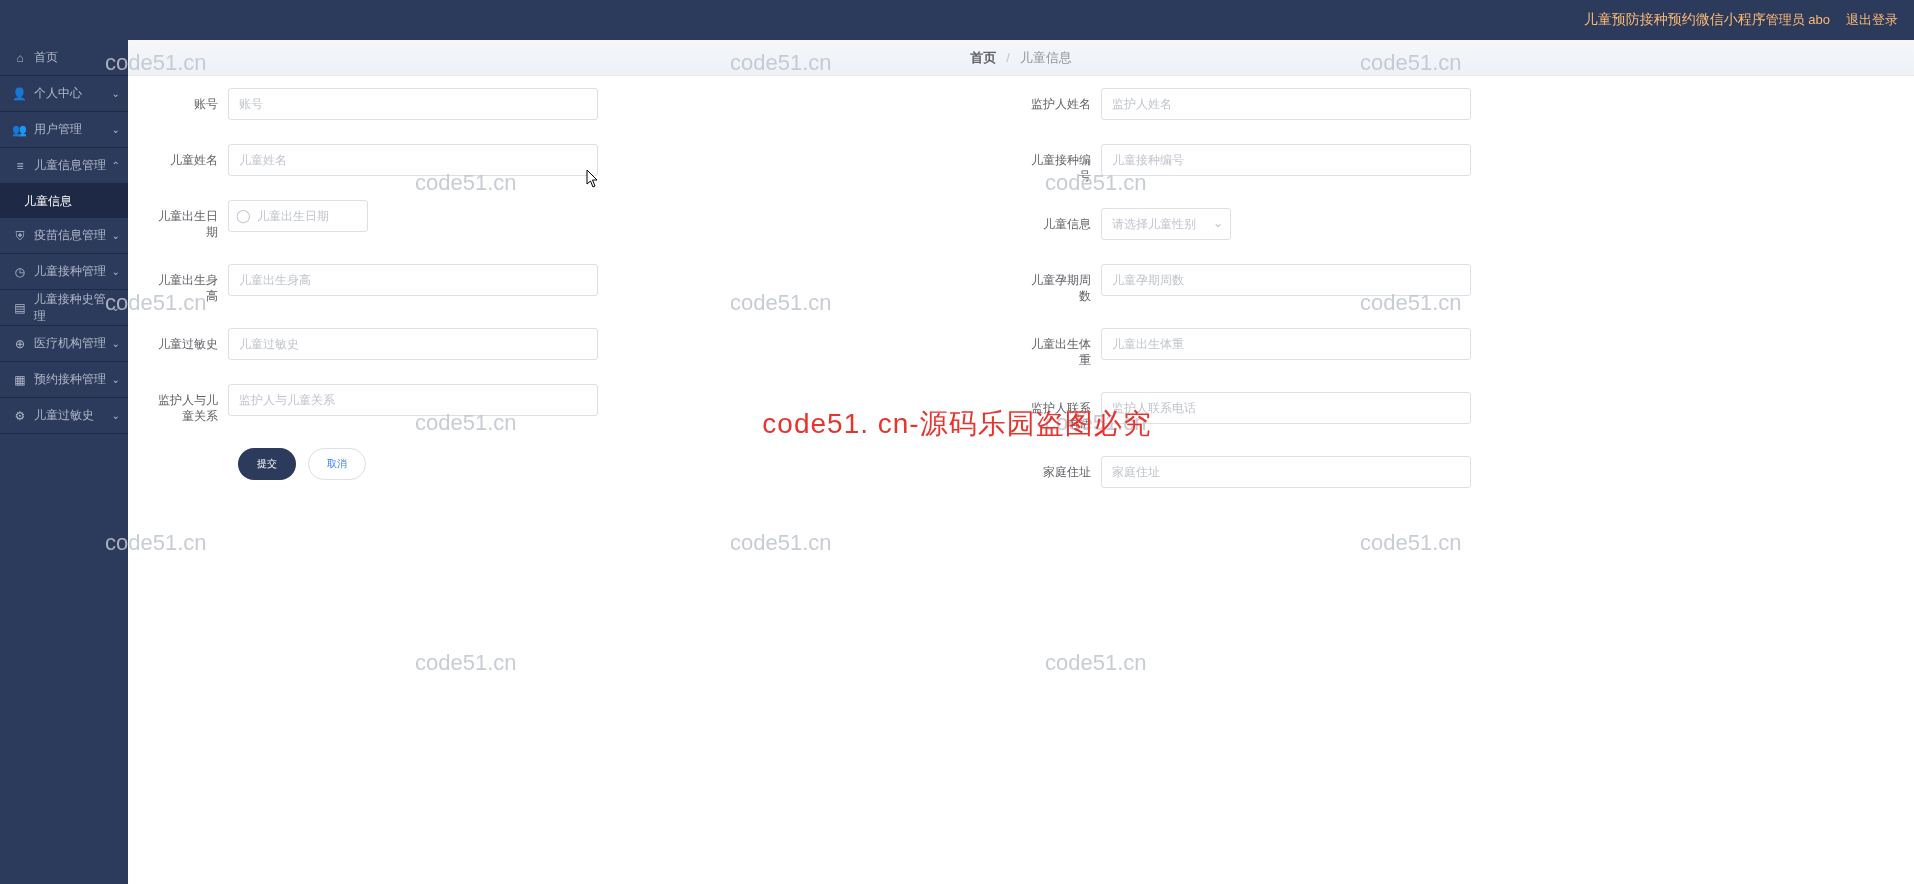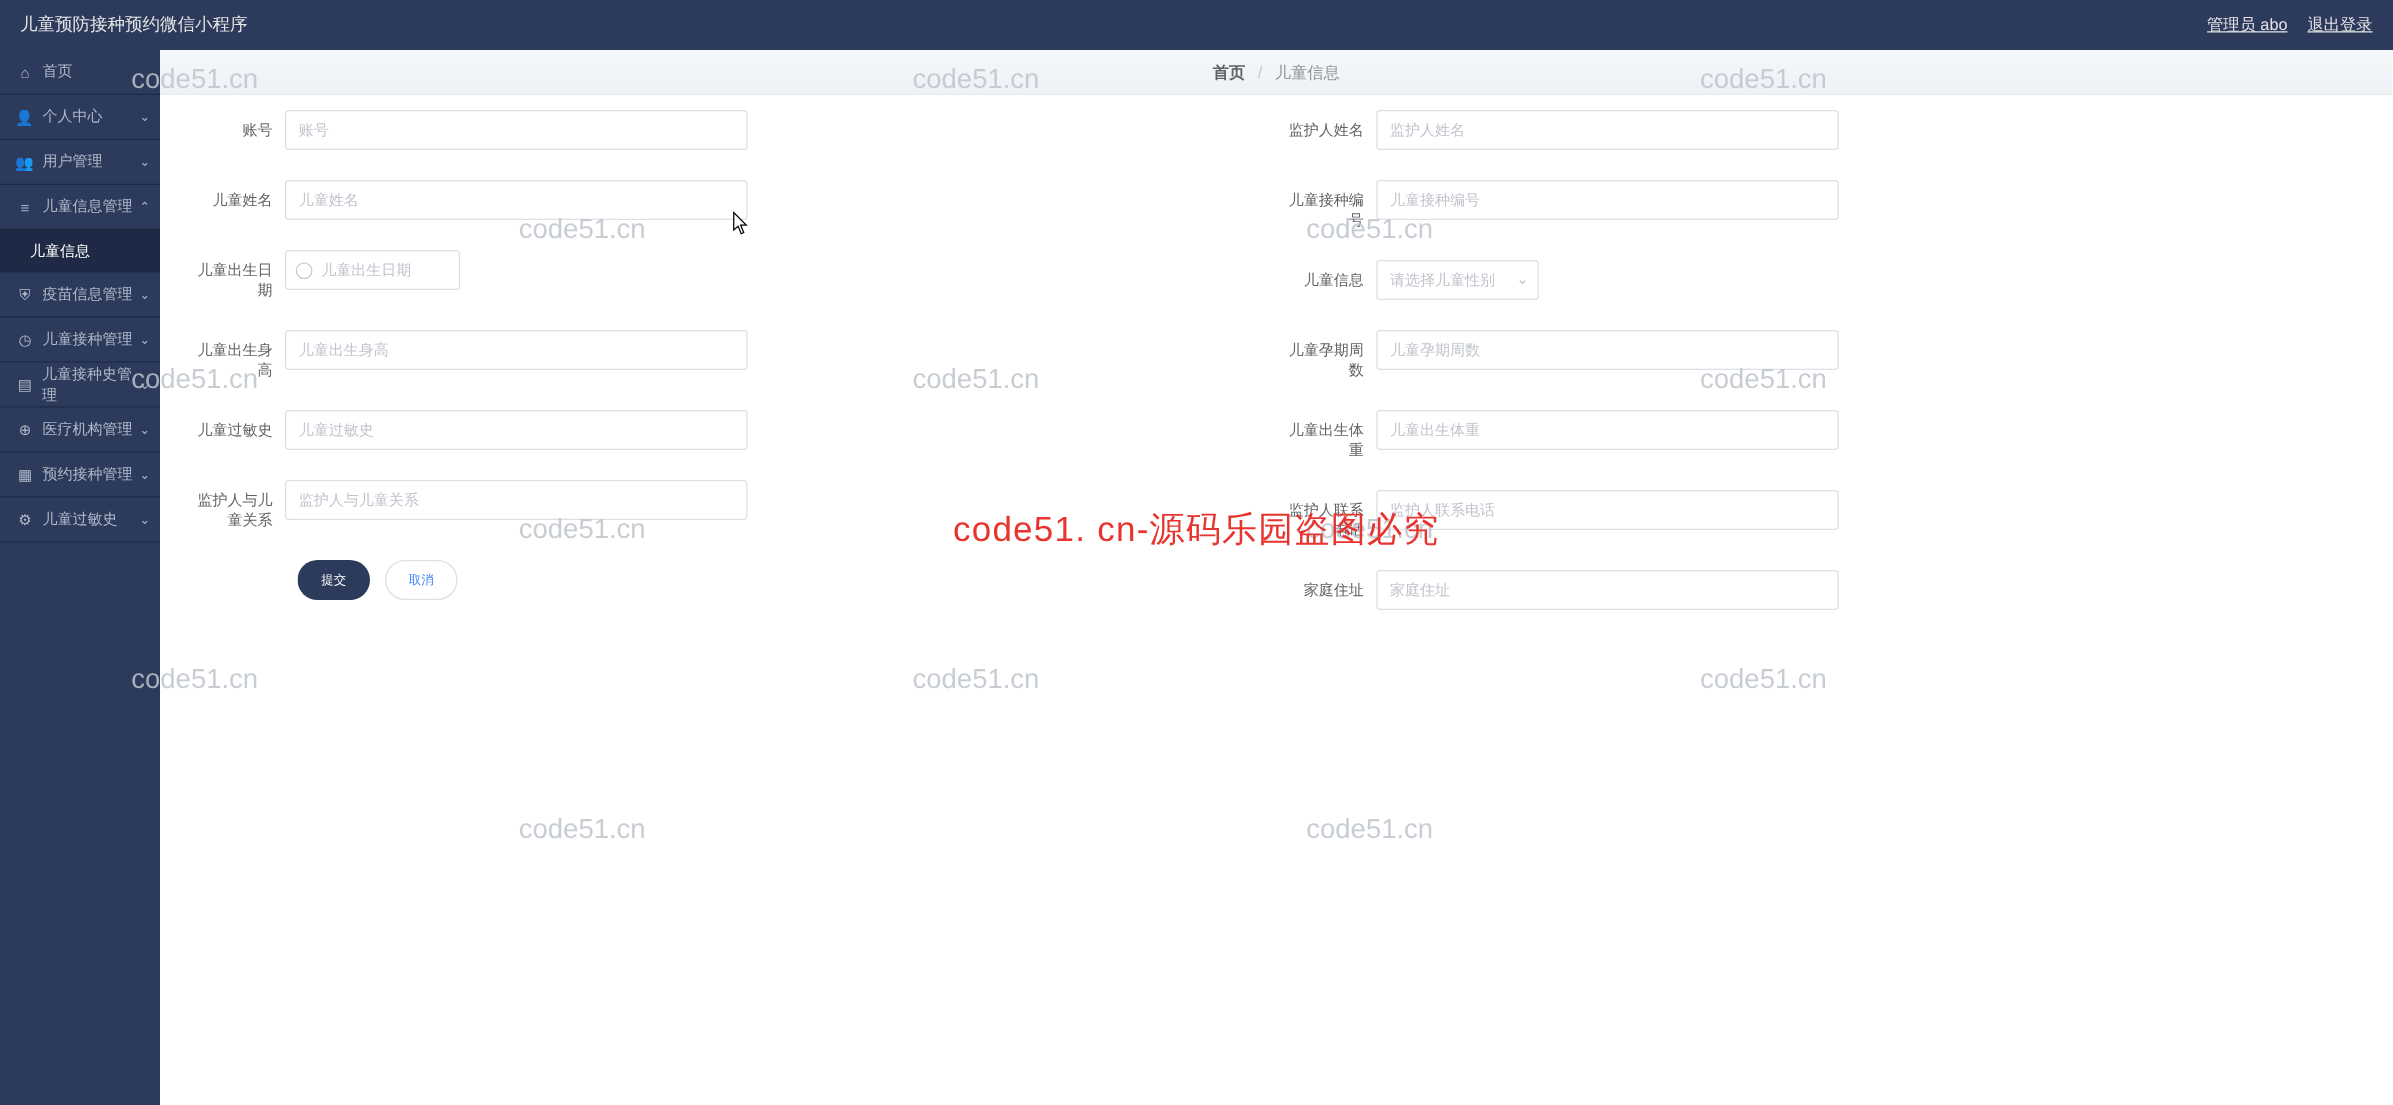--- a/index.html
+++ b/index.html
@@ -1,25 +1,25 @@
 <!DOCTYPE html>
 <html><head>
 <meta charset="utf-8">
 <style>
 * { margin: 0; padding: 0; box-sizing: border-box; }
 body { font-family: "Microsoft YaHei", Arial, sans-serif; font-size: 13px; color: #606266; background: #fff; overflow: hidden; }
 
 .header {
-  height: 40px; background: #2c3a5c; color: #e5e5e5;
-  display: flex; align-items: center; justify-content: space-between;
+  height: 40px; background: #2c3a5c; color: #fdba74;
+  display: flex; align-items: center; justify-content: flex-end;
   padding: 0 16px; position: relative; z-index: 100;
 }
 .header-left { font-size: 14px; font-weight: 500; }
 .header-right { display: flex; gap: 16px; font-size: 13px; }
-.header-right span { cursor: pointer; text-decoration: underline; }
+.header-right span { cursor: pointer; }
 
 .container { display: flex; height: calc(100vh - 40px); }
 
 .sidebar {
   width: 128px; background: #2c3a5c; color: #b0b8c8;
   overflow-y: auto; flex-shrink: 0;
 }
 .menu-item {
   display: flex; align-items: center; padding: 0 12px;
   height: 36px; font-size: 12px; cursor: pointer;

